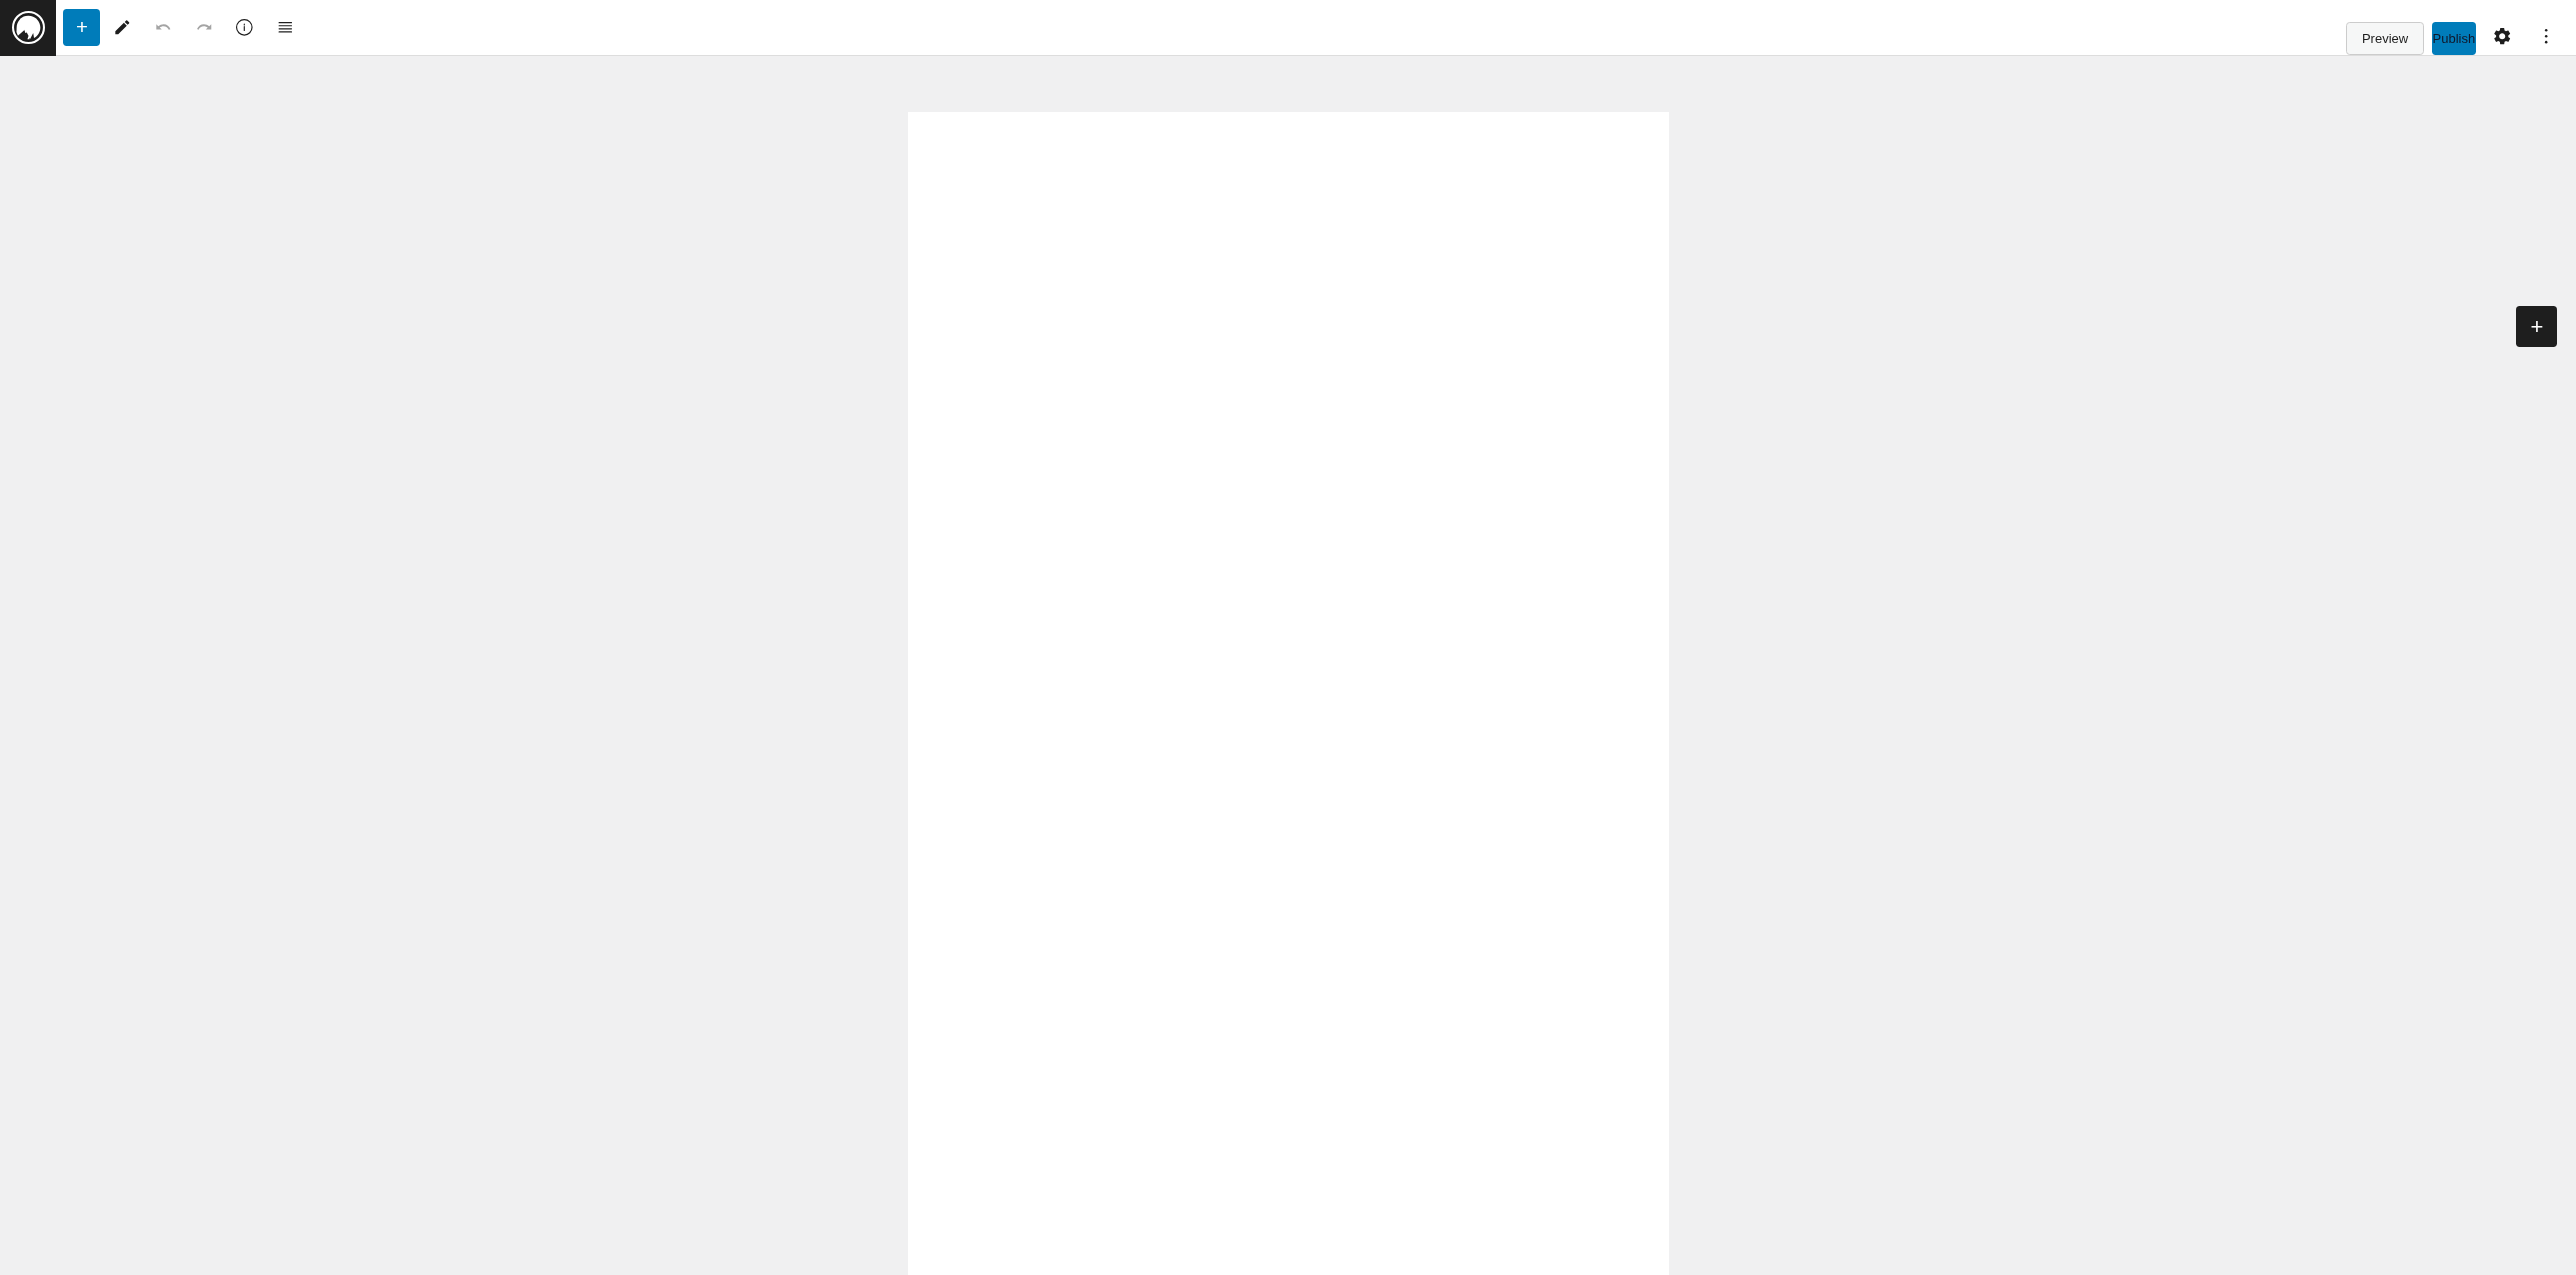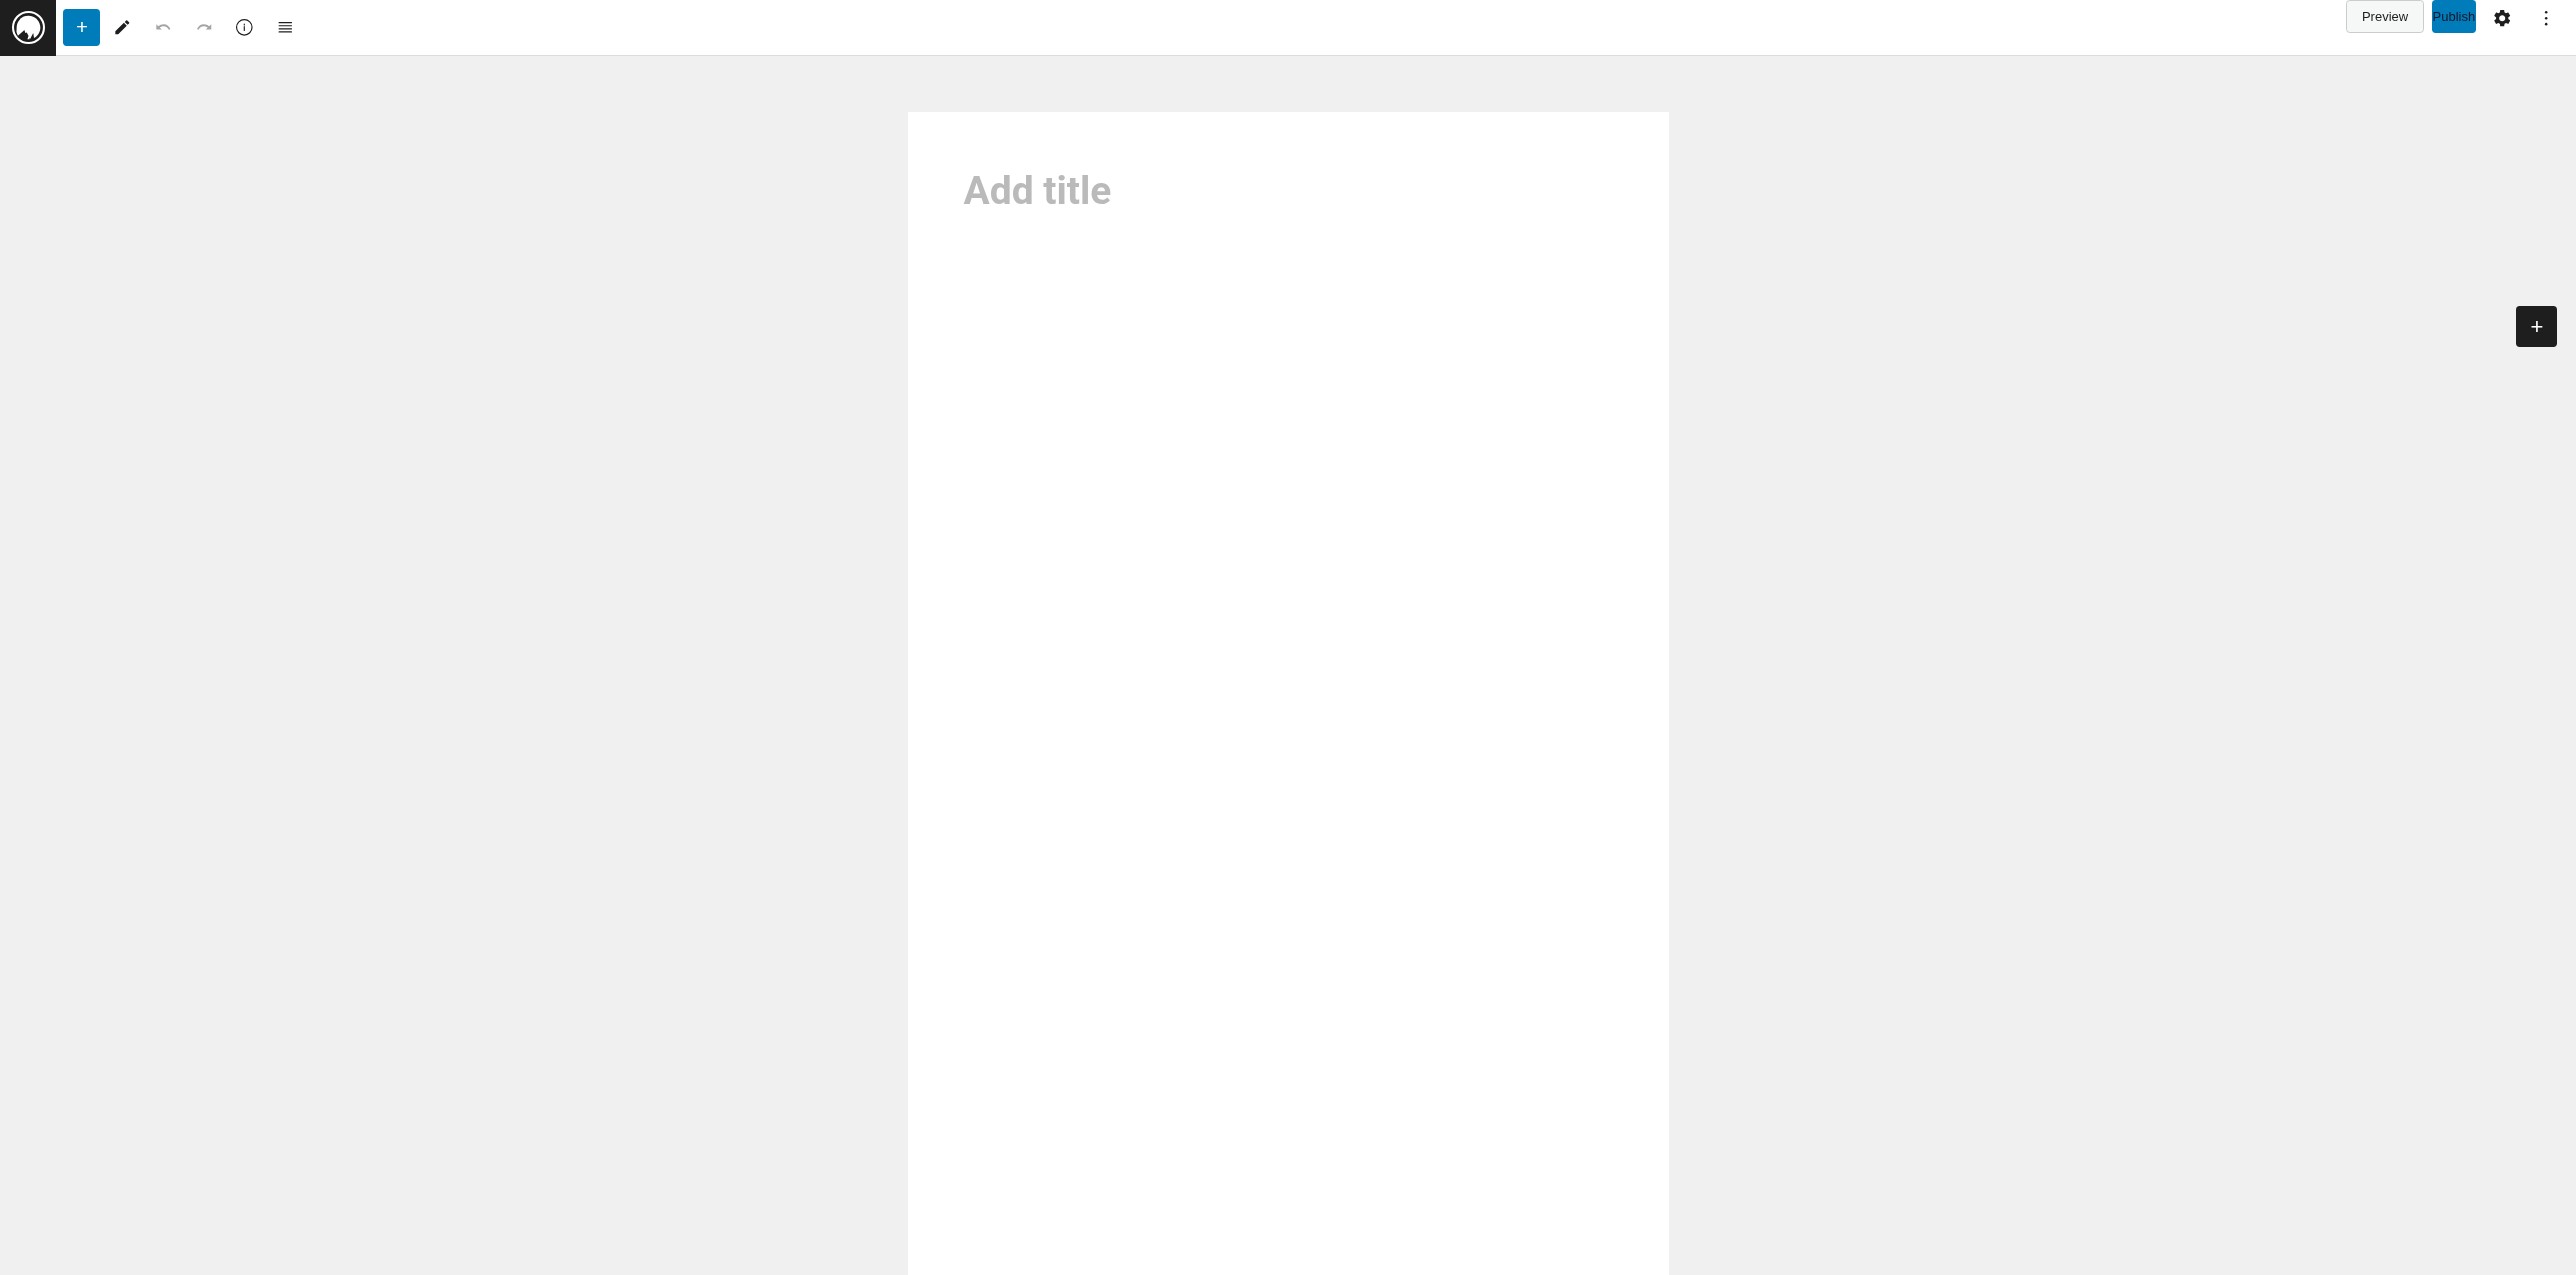--- a/index.html
+++ b/index.html
@@ -192,21 +192,21 @@
       height: 56px;
       background: white;
       flex: 1;
       border-bottom: 0.9px solid #ddd;
       padding: 0 7.4px;
       gap: 3.7px;
     }
 
     .toolbar-right-wrapper {
       display: flex;
-      align-items: flex-start;
+      align-items: flex-end;
       height: 56px;
       background: white;
       border-bottom: 0.9px solid #ddd;
       padding: 0 11px;
       gap: 7.4px;
     }
 
     .toolbar {
       background: white;
       border-bottom: 0.9px solid #e0e0e0;
@@ -290,21 +290,20 @@
         <circle cx="12" cy="12" r="1.5" fill="#1e1e1e"></circle>
         <circle cx="12" cy="19" r="1.5" fill="#1e1e1e"></circle>
       </svg>
     </button>
   </div>
 </div>
 
 <div class="editor-wrapper">
   <div class="editor-content">
 
-    <div class="title-field" contenteditable="true" style="">Add title</div>
 
   </div>
 </div>
 
 <button class="add-block-side" title="Add block" style="top: calc(306px); transform: none;">
   <span>+</span>
 </button>
 
 
 </body></html>

